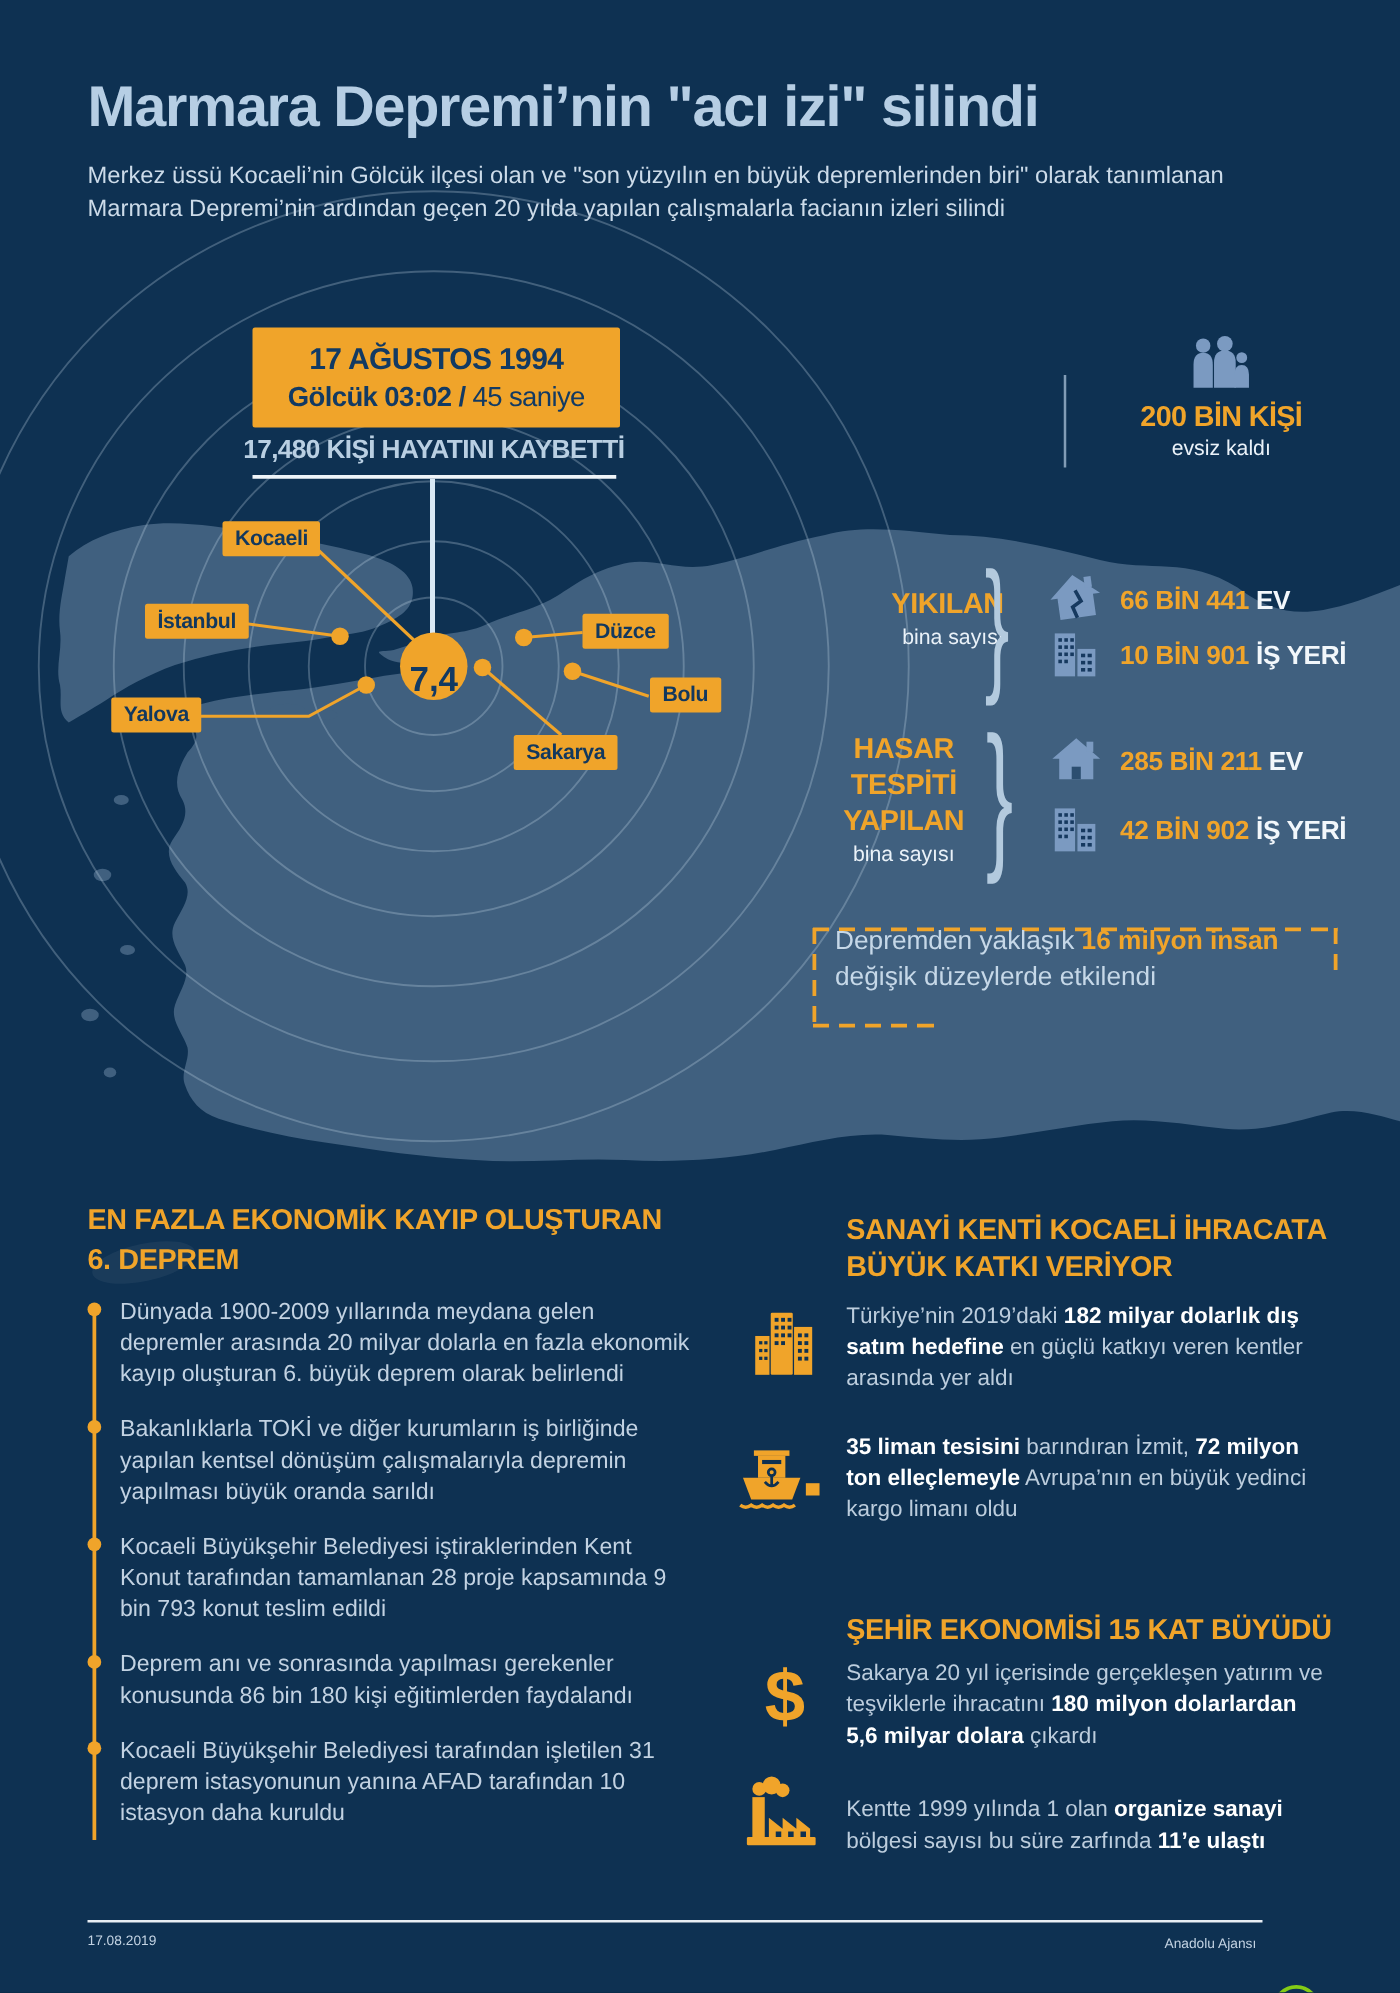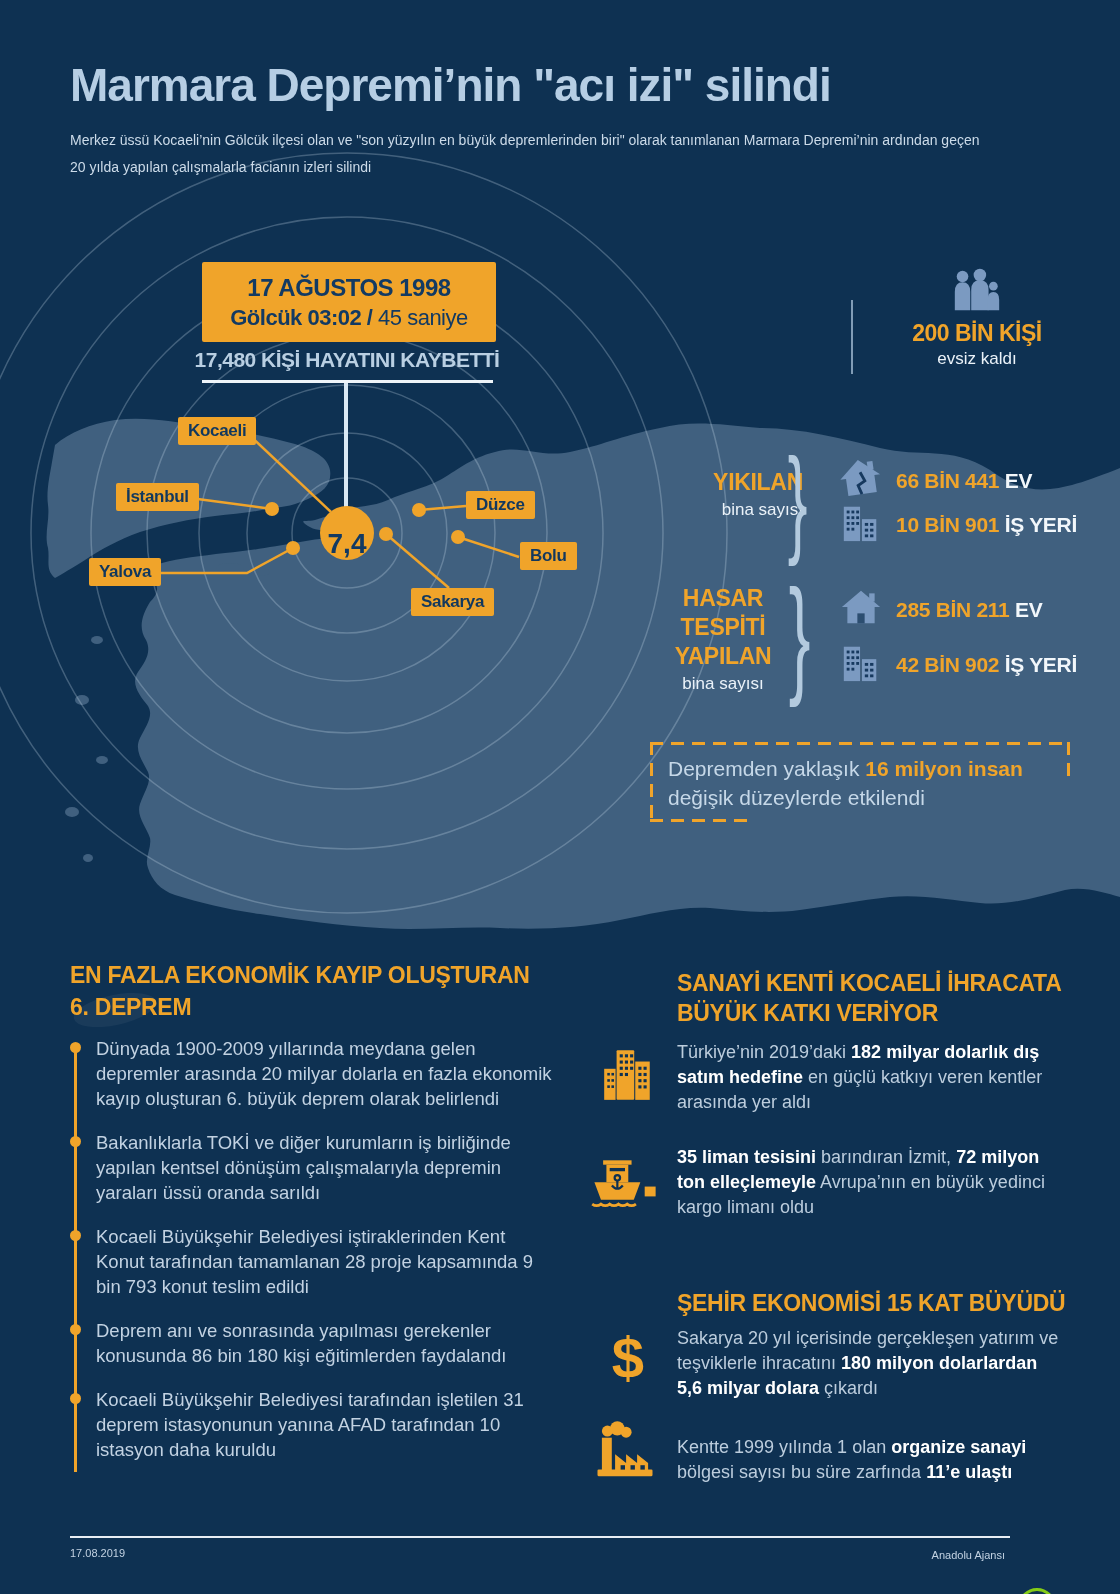--- a/index.html
+++ b/index.html
@@ -7,21 +7,21 @@
     position:relative;width:1120px;height:1594px;overflow:hidden;
     background:#0e3152;
     font-family:"Liberation Sans", sans-serif;
     -webkit-font-smoothing:antialiased;
   }
   .abs{position:absolute;}
   svg.maplayer{position:absolute;left:0;top:0;width:1120px;height:1594px;}
 
   
   .title{left:70px;top:58px;font-size:46px;font-weight:bold;color:#b6cee4;letter-spacing:-1px;}
-  .subtitle{left:70px;top:127px;width:920px;font-size:14px;line-height:27px;color:#ccdbe9;}
+  .subtitle{left:70px;top:127px;width:920px;font-size:19px;line-height:27px;color:#ccdbe9;}
 
   
   .event-box{left:202px;top:262px;width:294px;height:80px;background:#f0a42a;
     display:flex;flex-direction:column;align-items:center;justify-content:center;gap:3px;border-radius:2px;}
   .event-line1{font-size:24px;font-weight:bold;color:#123a63;letter-spacing:-0.5px;}
   .event-line2{font-size:22px;color:#123a63;letter-spacing:-0.5px;}
   .event-line2 .bold{font-weight:bold;}
   .deaths{left:182px;top:348px;width:330px;text-align:center;font-size:21px;font-weight:bold;
     color:#b9cfe2;letter-spacing:-0.5px;}
   .rule{left:202px;top:380px;width:291px;height:3px;background:#eef4f9;}
@@ -45,21 +45,21 @@
   .stat-label .s{font-size:17px;color:#eaf2f9;margin-top:3px;}
   .brace{position:absolute;color:#b3cade;transform:scaleX(.5);transform-origin:center;font-weight:400;}
   .stat-row-text{position:absolute;font-size:21px;font-weight:bold;letter-spacing:-0.3px;white-space:nowrap;}
   .stat-row-text .v{color:#f0a42a;}
   .stat-row-text .u{color:#f2f7fb;}
   .icon-box{position:absolute;display:flex;align-items:center;justify-content:center;}
 
   
   .dash-h{position:absolute;height:3px;background:repeating-linear-gradient(90deg,#f0a42a 0 13px,transparent 13px 21px);}
   .dash-v{position:absolute;width:3px;background:repeating-linear-gradient(180deg,#f0a42a 0 13px,transparent 13px 21px);}
-  .note-text{left:668px;top:754px;width:392px;font-size:21px;line-height:29px;color:#c6d8e8;}
+  .note-text{left:668px;top:738px;width:392px;font-size:21px;line-height:29px;color:#c6d8e8;}
   .note-text .seg-b{color:#f0a42a;font-weight:bold;}
 
   
   .sec-heading{font-size:23px;font-weight:bold;color:#f0a42a;line-height:30px;letter-spacing:-0.3px;}
   .bullets{left:70px;top:1036px;width:485px;list-style:none;margin:0;padding:0;}
   .bullets li{position:relative;padding-left:26px;margin-bottom:19px;font-size:18.5px;line-height:25px;color:#c2d2e2;}
   .bullets li::before{content:"";position:absolute;left:0;top:6px;width:11px;height:11px;border-radius:50%;background:#f0a42a;}
   .timeline{left:74px;top:1052px;width:2.5px;height:420px;background:#f0a42a;}
 
   .ritem-text{font-size:18px;line-height:25px;color:#bccddd;}
@@ -121,21 +121,21 @@
       <circle cx="419" cy="510" r="7"></circle>
         <circle cx="458" cy="537" r="7"></circle>
       <circle cx="386" cy="534" r="7"></circle>
     </g>
   </svg>
 
   <div class="abs title">Marmara Depremi’nin "acı izi" silindi</div>
   <div class="abs subtitle">Merkez üssü Kocaeli’nin Gölcük ilçesi olan ve "son yüzyılın en büyük depremlerinden biri" olarak tanımlanan Marmara Depremi’nin ardından geçen 20 yılda yapılan çalışmalarla facianın izleri silindi</div>
 
   <div class="abs event-box">
-    <div class="event-line1">17 AĞUSTOS 1998</div>
+    <div class="event-line1">17 AĞUSTOS 1994</div>
     <div class="event-line2">
       <span class="bold">Gölcük 03:02 /</span>
       <span>45 saniye</span>
     </div>
   </div>
   <div class="abs deaths">17,480 KİŞİ HAYATINI KAYBETTİ</div>
   <div class="abs rule"></div>
   <div class="abs dropline"></div>
 
   <div class="abs cas-divider"></div>
@@ -267,21 +267,21 @@
   <div class="dash-v" style="left:650px;top:742px;height:80px;"></div>
   <div class="dash-v" style="left:1067px;top:742px;height:36px;"></div>
   <div class="dash-h" style="left:650px;top:819px;width:102px;"></div>
   <div class="abs note-text note"><span>Depremden yaklaşık </span><span class="seg-b">16 milyon insan</span><span> değişik düzeylerde etkilendi</span></div>
 
   <div class="abs sec-heading" style="left:70px;top:960px;">EN FAZLA EKONOMİK KAYIP OLUŞTURAN</div>
   <div class="abs sec-heading" style="left:70px;top:992px;">6. DEPREM</div>
   <div class="abs timeline"></div>
   <ul class="abs bullets">
     <li>Dünyada 1900-2009 yıllarında meydana gelen depremler arasında 20 milyar dolarla en fazla ekonomik kayıp oluşturan 6. büyük deprem olarak belirlendi</li>
-    <li>Bakanlıklarla TOKİ ve diğer kurumların iş birliğinde yapılan kentsel dönüşüm çalışmalarıyla depremin yaraları üssü oranda sarıldı</li>
+    <li>Bakanlıklarla TOKİ ve diğer kurumların iş birliğinde yapılan kentsel dönüşüm çalışmalarıyla depremin yapılması büyük oranda sarıldı</li>
     <li>Kocaeli Büyükşehir Belediyesi iştiraklerinden Kent Konut tarafından tamamlanan 28 proje kapsamında 9 bin 793 konut teslim edildi</li>
     <li>Deprem anı ve sonrasında yapılması gerekenler konusunda 86 bin 180 kişi eğitimlerden faydalandı</li>
     <li>Kocaeli Büyükşehir Belediyesi tarafından işletilen 31 deprem istasyonunun yanına AFAD tarafından 10 istasyon daha kuruldu</li>
   </ul>
 
   <div class="abs sec-heading" style="left:677px;top:998px;">BÜYÜK KATKI VERİYOR</div>
   <div class="abs sec-heading" style="left:677px;top:968px;">SANAYİ KENTİ KOCAELİ İHRACATA</div>
 
   <div class="r-icon" style="left:588px;top:1044px;">
     <svg width="58" height="62" viewBox="0 0 56 56">

